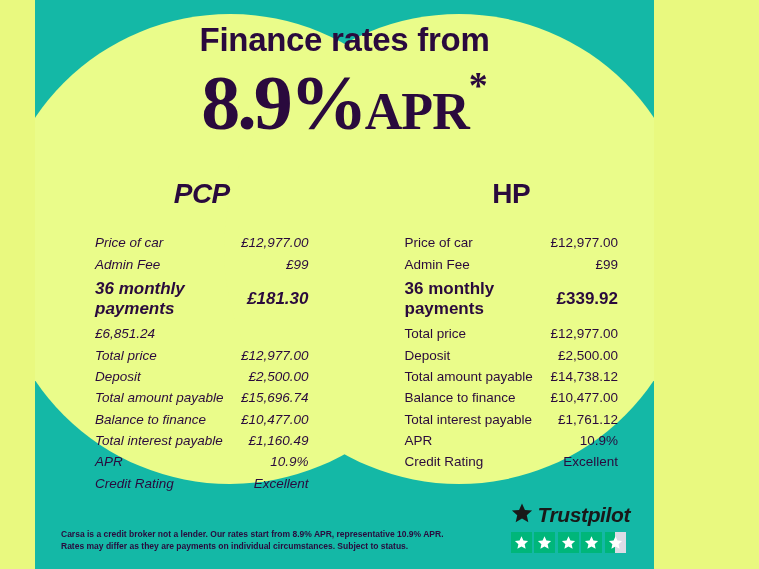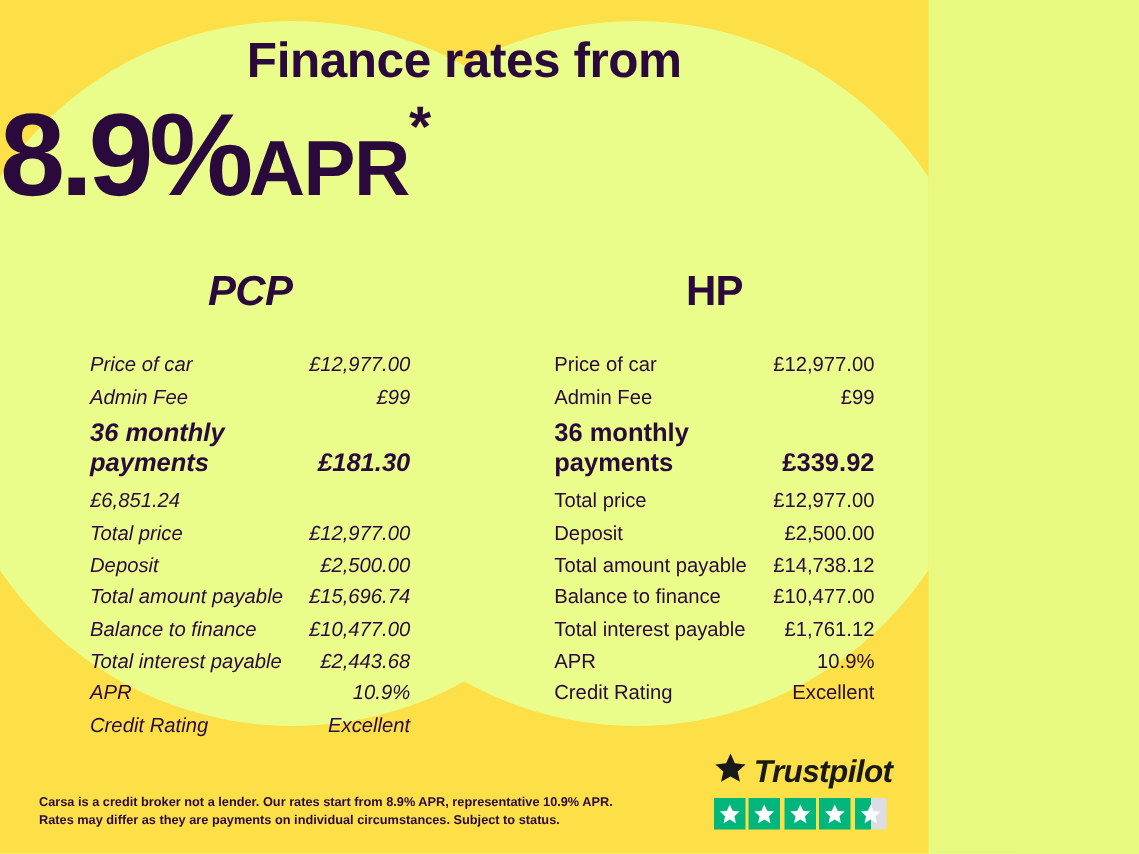--- a/index.html
+++ b/index.html
@@ -10,22 +10,23 @@
     width: 759px;
     height: 569px;
     font-family: "Liberation Sans", sans-serif;
     background: #e9f97f;
     overflow: hidden;
   }
   .poster {
     position: relative;
     width: 619px;
     height: 569px;
-    background: #fde047;
+    background: #14b8a6;
     overflow: hidden;
+    margin-left: 35px;
   }
   
   .blob {
     position: absolute;
     border-radius: 50%;
     background: #eafc8a;
   }
   .blob-left {
     left: -40px;
     top: 14px;
@@ -47,24 +48,26 @@
   .headline {
     text-align: center;
     color: #2a0a3d;
     font-size: 33px;
     font-weight: bold;
     letter-spacing: -0.3px;
     padding-top: 22px;
     line-height: 1.1;
   }
   .bigrate {
+    text-align: center;
     color: #2a0a3d;
     line-height: 1;
     margin-top: 6px;
     white-space: nowrap;
+    font-family: Liberation Serif, serif;
   }
   .bigrate .num {
     font-size: 78px;
     font-weight: bold;
     letter-spacing: -3px;
   }
   .bigrate .apr {
     font-size: 52px;
     font-weight: bold;
     letter-spacing: -1px;
@@ -90,21 +93,21 @@
     text-align: center;
     color: #2a0a3d;
     font-size: 28px;
     font-weight: bold;
     margin-bottom: 22px;
     letter-spacing: -0.5px;
   }
   .row {
     display: flex;
     justify-content: space-between;
-    align-items: flex-end;
+    align-items: center;
     color: #2a0a3d;
     font-size: 13.5px;
     padding: 3.2px 0;
   }
   .row.emphasis {
     font-weight: bold;
     font-size: 17px;
     padding: 4px 0;
   }
   .row .label { text-align: left; }
@@ -208,21 +211,21 @@
         <div class="row">
           <span class="label">Total amount payable</span>
           <span class="value">£15,696.74</span>
         </div>
         <div class="row">
           <span class="label">Balance to finance</span>
           <span class="value">£10,477.00</span>
         </div>
         <div class="row">
           <span class="label">Total interest payable</span>
-          <span class="value">£2,443.68</span>
+          <span class="value">£1,160.49</span>
         </div>
         <div class="row">
           <span class="label">APR</span>
           <span class="value">10.9%</span>
         </div>
         <div class="row">
           <span class="label">Credit Rating</span>
           <span class="value">Excellent</span>
         </div>
       </div>

